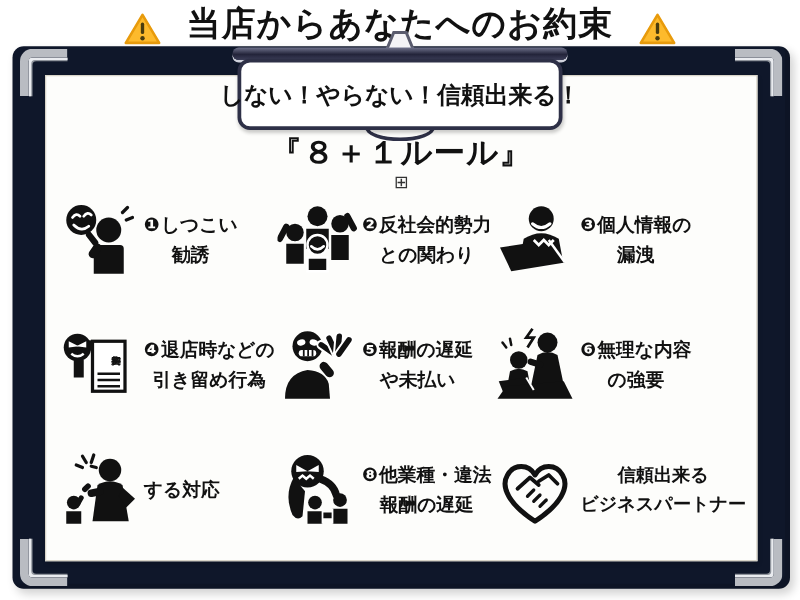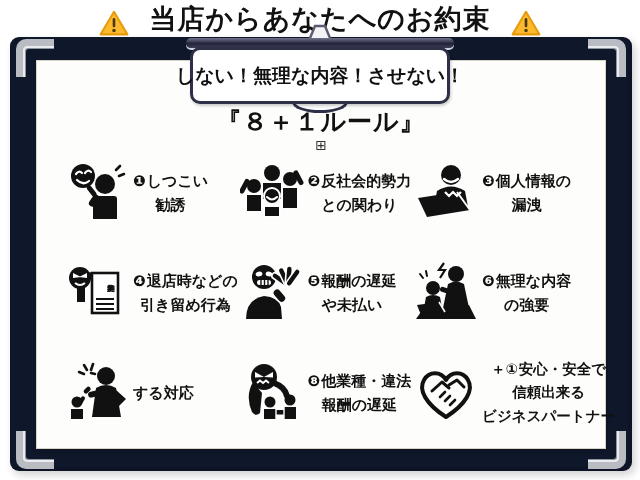--- a/index.html
+++ b/index.html
@@ -74,21 +74,21 @@
 
   
   .rules-title{
     margin-top:44px;text-align:center;
     font-size:25px;font-weight:900;color:#111;letter-spacing:1px;
   }
   .plus-box{
     text-align:center;font-size:14px;line-height:13px;color:#333;margin-top:1px;
   }
   .grid{
-    position:absolute;left:28px;top:82px;width:550px;height:300px;
+    position:absolute;left:10px;top:82px;width:550px;height:300px;
     display:grid;grid-template-columns:1fr 1fr 1fr;grid-template-rows:1fr 1fr 1fr;
   }
   .cell{display:flex;align-items:center;gap:4px;}
   .ic{width:64px;height:64px;flex-shrink:0;display:block;}
   .ic svg{width:64px;height:64px;display:block;}
   .txt{
     font-size:15px;font-weight:800;color:#111;line-height:1.6;
     text-align:center;white-space:nowrap;
   }
   .txt .num{margin-right:1px;}
@@ -333,37 +333,36 @@
             <svg viewBox="0 0 64 64" fill="none" stroke="#111" stroke-linecap="round" stroke-linejoin="round">
               <path stroke-width="4" d="M32 56 C12 43 4 29 10 19 C15 10 27 10 32 19 C37 10 49 10 54 19 C60 29 52 43 32 56 Z"></path>
               <path stroke-width="3" d="M18 30 l10 -9 7 6"></path>
               <path stroke-width="3" d="M35 24 l8 -5 7 7"></path>
               <path stroke-width="2.6" d="M26 36 l5 -5"></path>
               <path stroke-width="2.6" d="M31 40 l5 -5"></path>
               <path stroke-width="2.6" d="M36 44 l5 -5"></path>
             </svg>
           </span>
           <div class="txt">
-            <div><span class="num">＋①</span><span>安心・安全で</span></div>
             <div>信頼出来る</div>
             <div>ビジネスパートナー</div>
           </div>
         </div>
 
       </div>
     </div>
 
     <span class="bracket bk-tl"></span>
     <span class="bracket bk-tr"></span>
     <span class="bracket bk-bl"></span>
     <span class="bracket bk-br"></span>
   </div>
 
   <svg class="clip-hook" viewBox="0 0 32 20">
     <path d="M4 20 L11 3 L21 3 L28 20" fill="#f3f3f6" stroke="#5a5c6e" stroke-width="2.4"></path>
   </svg>
   <div class="clip-bar"></div>
   <div class="clip-frame">
-    <span class="slogan">しない！無理な内容！させない！</span>
+    <span class="slogan">しない！やらない！信頼出来る！</span>
   </div>
   <div class="clip-tab"></div>
 
 </div>
 
 </body></html>

